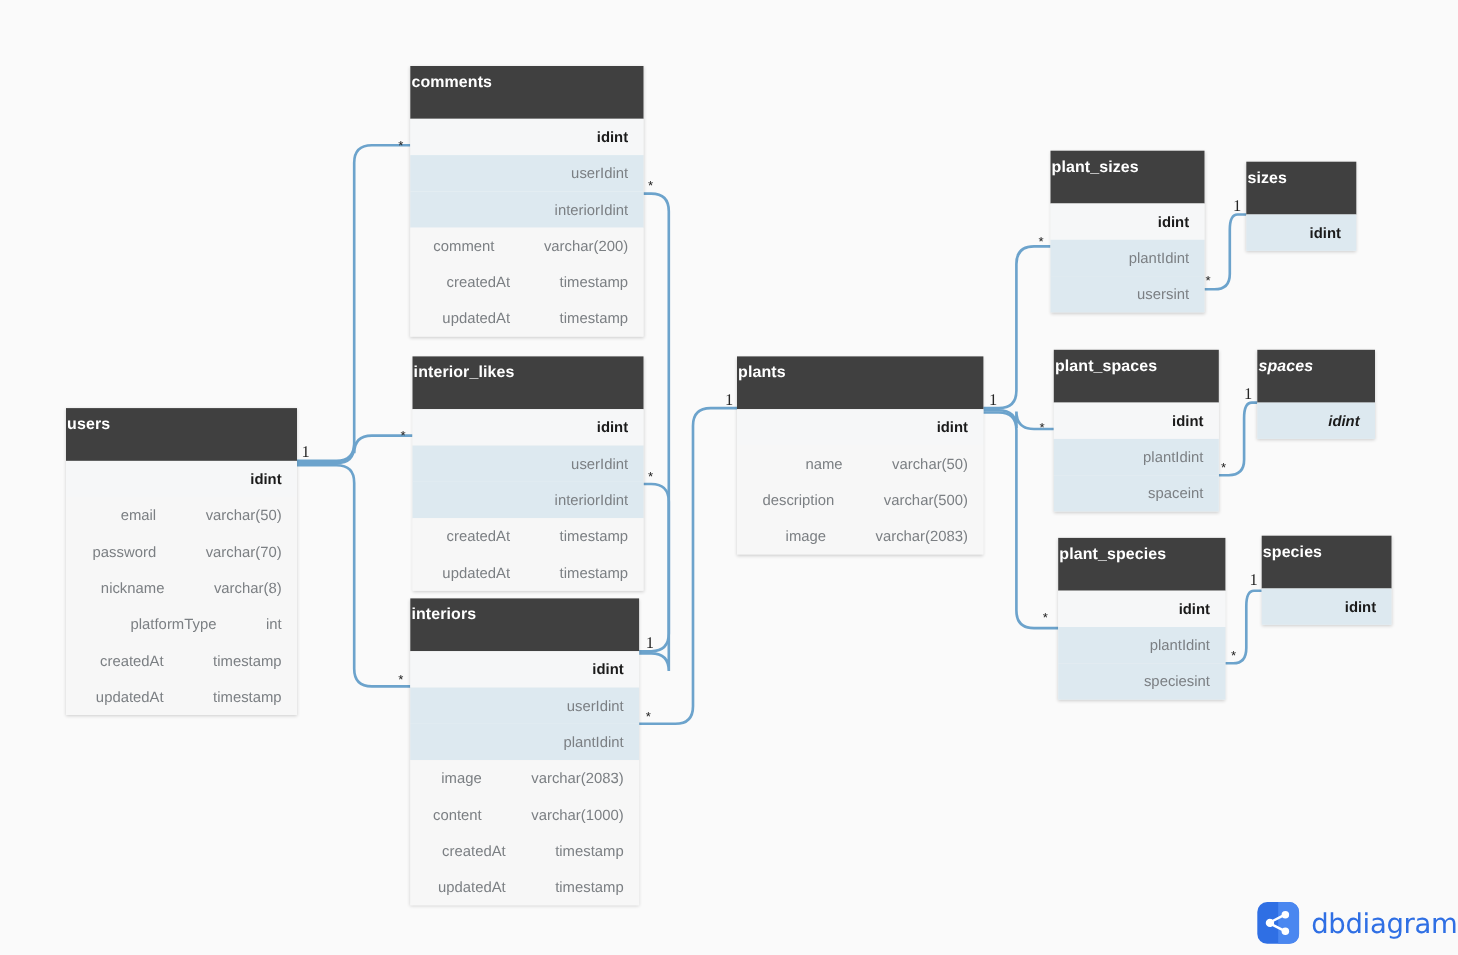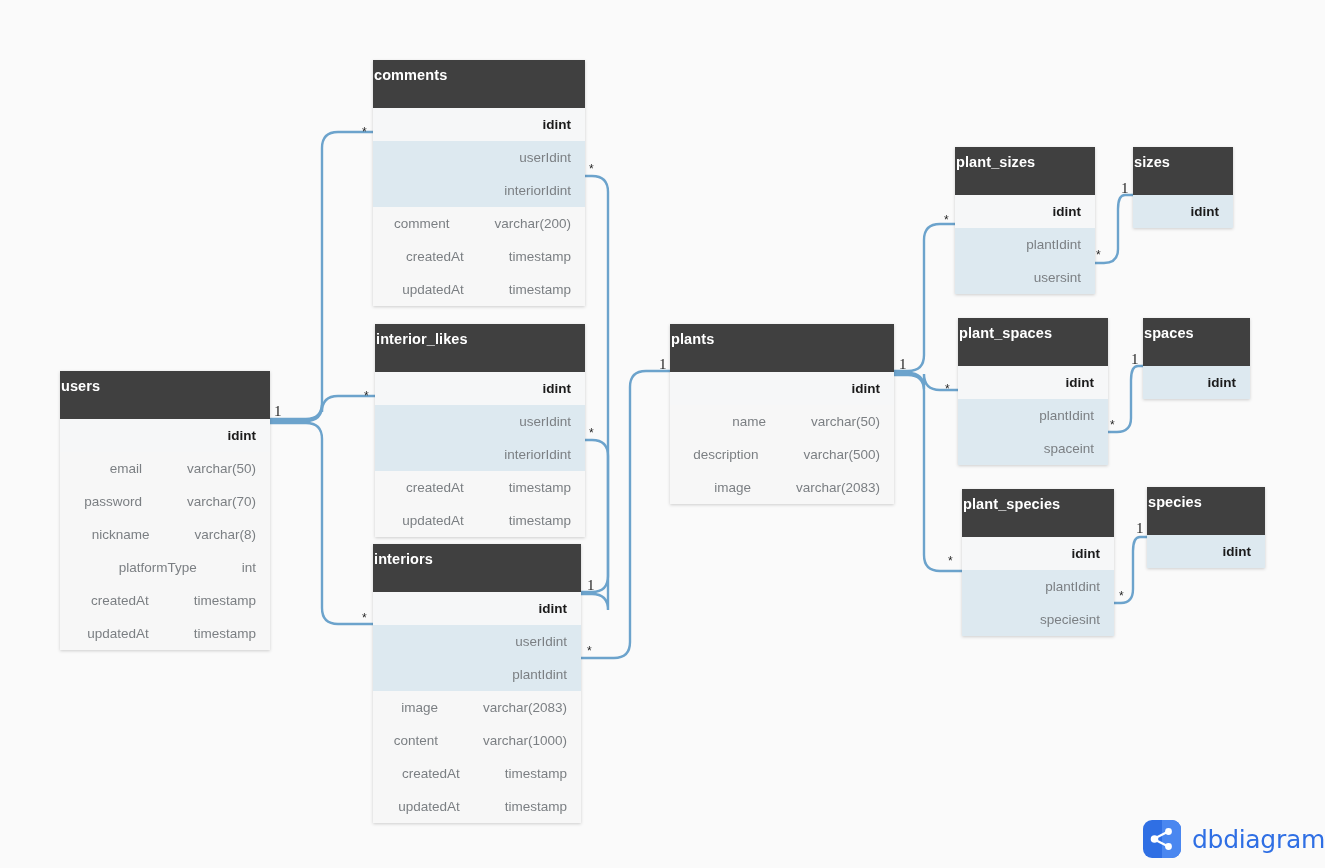--- a/index.html
+++ b/index.html
@@ -235,21 +235,21 @@
         </div>
         <div class="row plain">
           <span class="fname">description</span>
           <span class="ftype">varchar(500)</span>
         </div>
         <div class="row plain">
           <span class="fname">image</span>
           <span class="ftype">varchar(2083)</span>
         </div>
       </div>
-      <div class="table" style="left: 955px; top: 147px; width: 140px;">
+      <div class="table" style="left: 955px; top: 137px; width: 140px;">
         <div class="tbl-header">plant_sizes</div>
         <div class="row pk">
           <span class="fname">id</span>
           <span class="ftype">int</span>
         </div>
         <div class="row fk">
           <span class="fname">plantId</span>
           <span class="ftype">int</span>
         </div>
         <div class="row fk">
@@ -272,21 +272,21 @@
         </div>
         <div class="row fk">
           <span class="fname">plantId</span>
           <span class="ftype">int</span>
         </div>
         <div class="row fk">
           <span class="fname">space</span>
           <span class="ftype">int</span>
         </div>
       </div>
-      <div class="table" style="left: 1143px; top: 318px; width: 107px;">
+      <div class="table" style="left: 1143px; top: 318px; width: 107px; font-style: italic;">
         <div class="tbl-header">spaces</div>
         <div class="row pk-blue">
           <span class="fname">id</span>
           <span class="ftype">int</span>
         </div>
       </div>
       <div class="table" style="left: 962px; top: 489px; width: 152px;">
         <div class="tbl-header">plant_species</div>
         <div class="row pk">
           <span class="fname">id</span>

